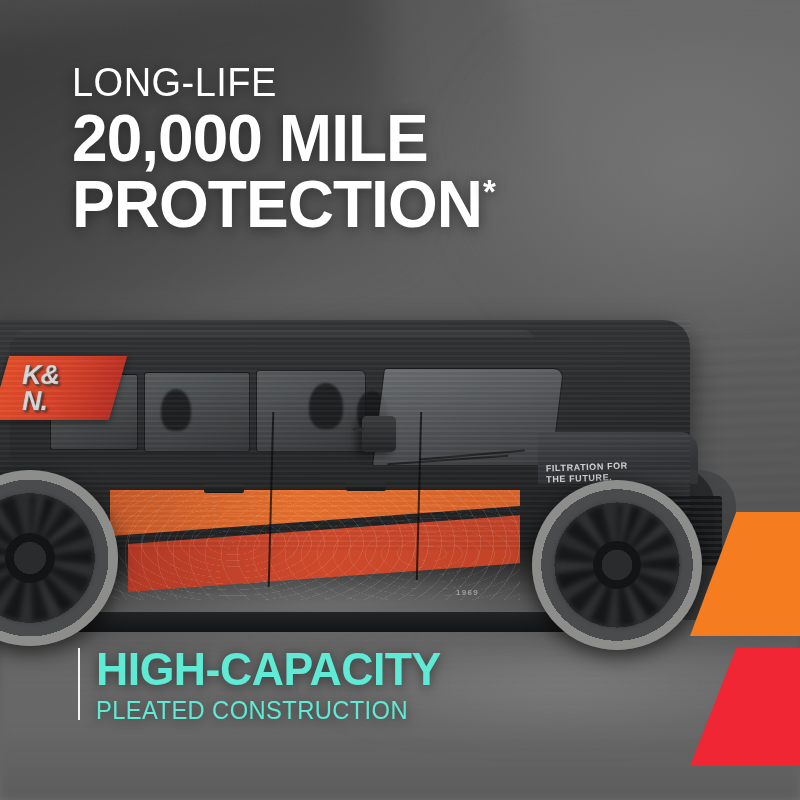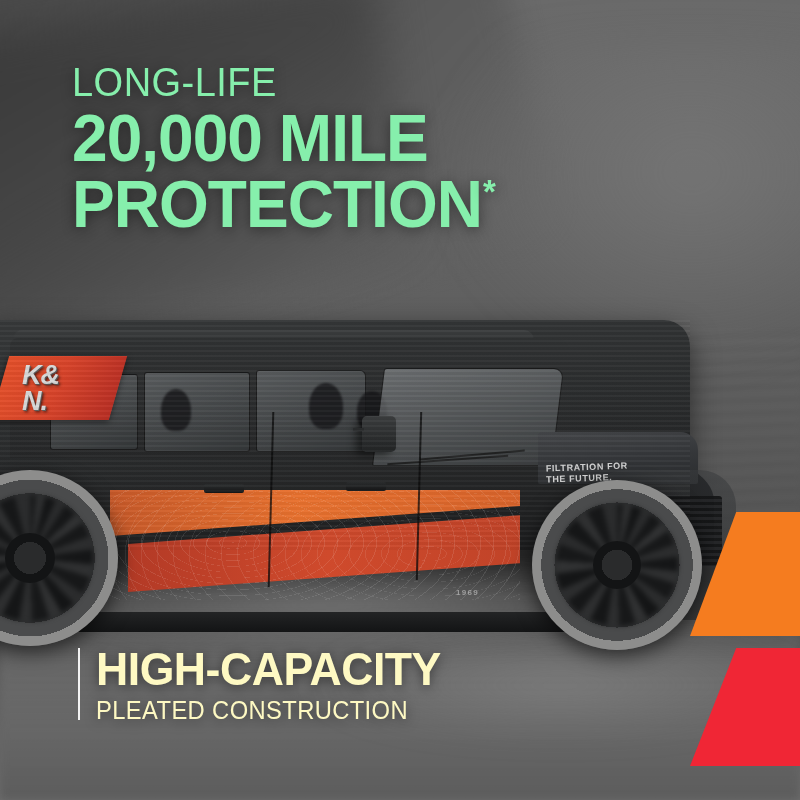--- a/index.html
+++ b/index.html
@@ -329,21 +329,21 @@
     top: 648px;
     width: 110px; height: 118px;
     background: #f02635;
     clip-path: polygon(42% 0%, 100% 0%, 100% 100%, 0% 100%);
   }
 
   
   .headline {
     position: absolute;
     left: 72px; top: 60px;
-    color: #86efac;
+    color: #ffffff;
     text-shadow: 0 2px 14px rgba(0,0,0,.45);
   }
   .kicker {
     font-size: 40px;
     font-weight: 400;
     letter-spacing: .5px;
     line-height: 44px;
     transform: scaleX(.95);
     transform-origin: left center;
   }
@@ -364,21 +364,21 @@
     line-height: 1;
     position: relative;
     top: 2px;
     left: 1px;
   }
 
   .subblock {
     position: absolute;
     left: 78px; top: 646px;
     padding-left: 18px;
-    color: #fef9c3;
+    color: #5eead4;
     text-shadow: 0 2px 12px rgba(0,0,0,.5);
   }
   .subblock::before {
     content: "";
     position: absolute;
     left: 0; top: 2px;
     width: 2px; height: 72px;
     background: rgba(255,255,255,.92);
   }
   .sub-main {

